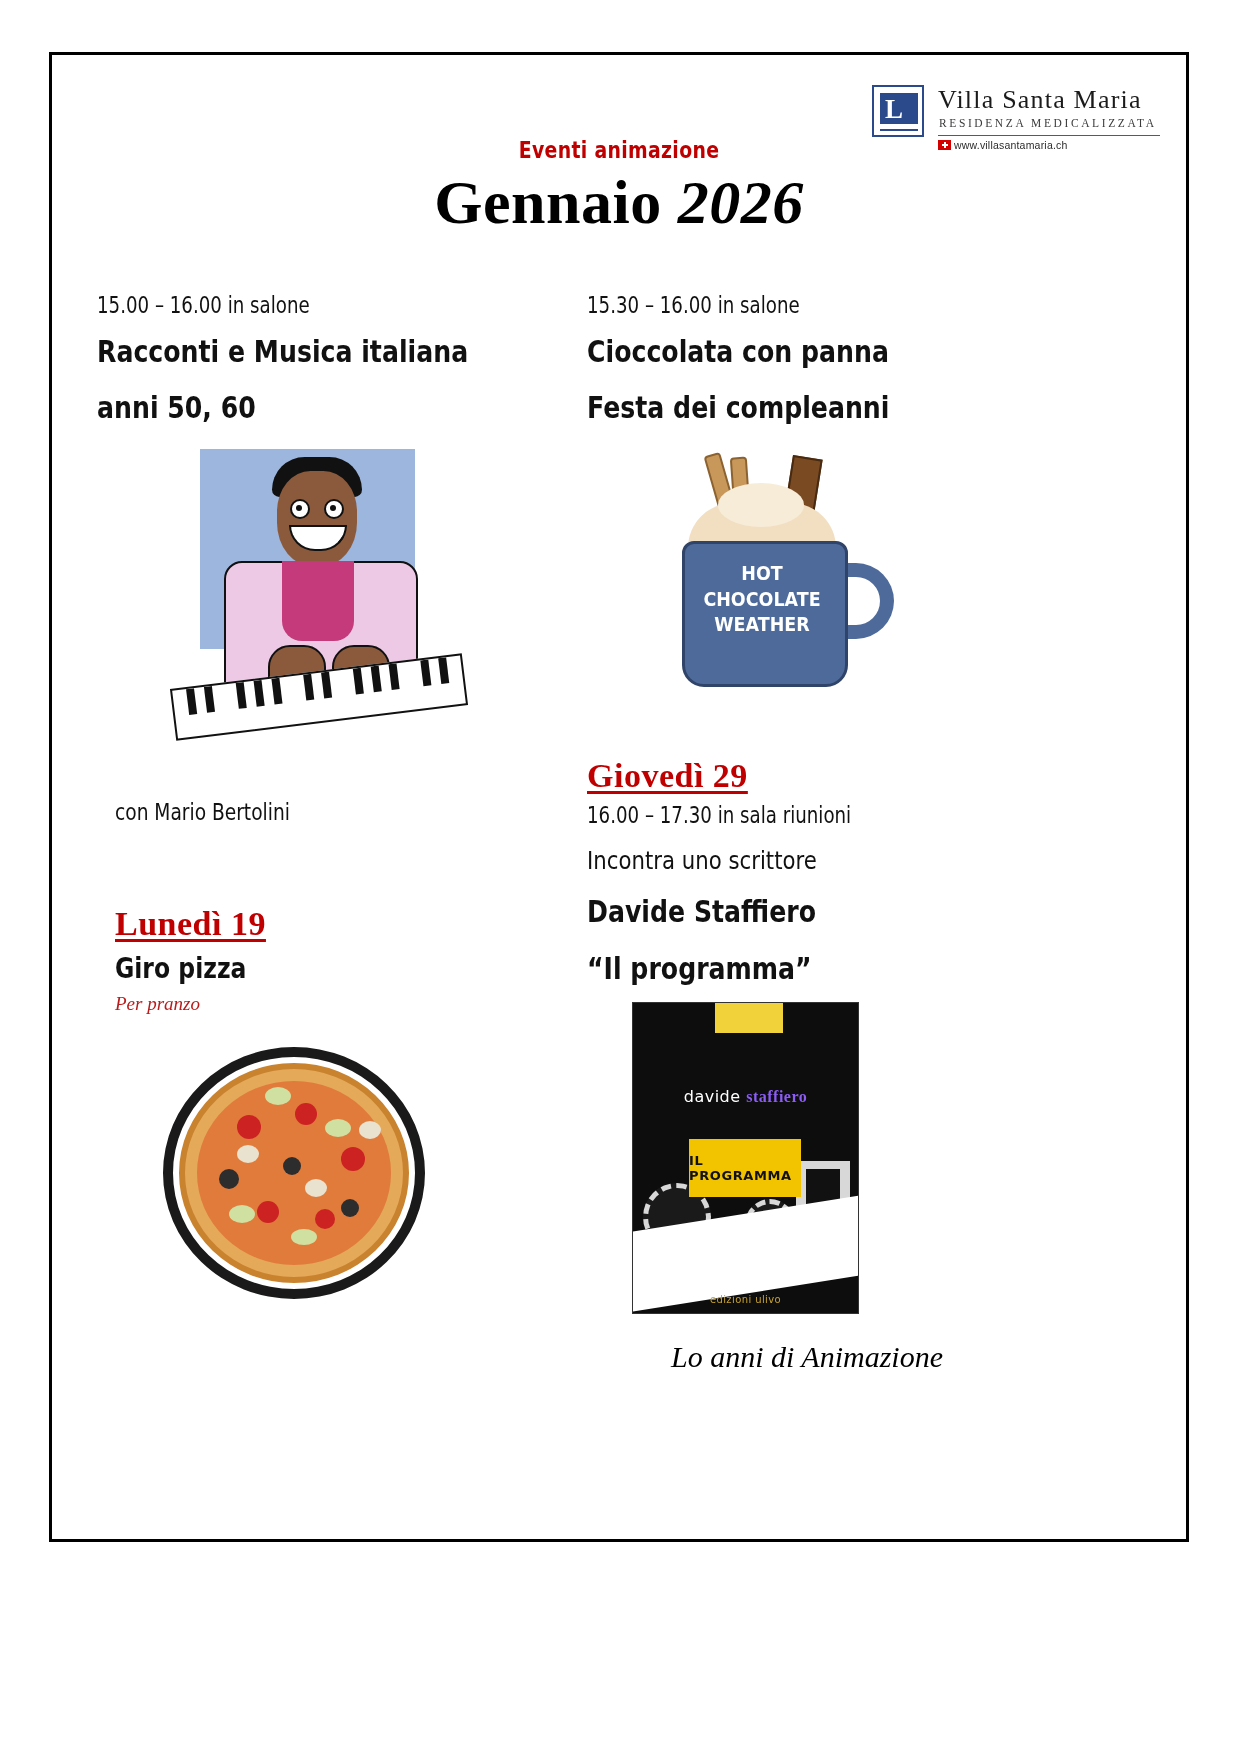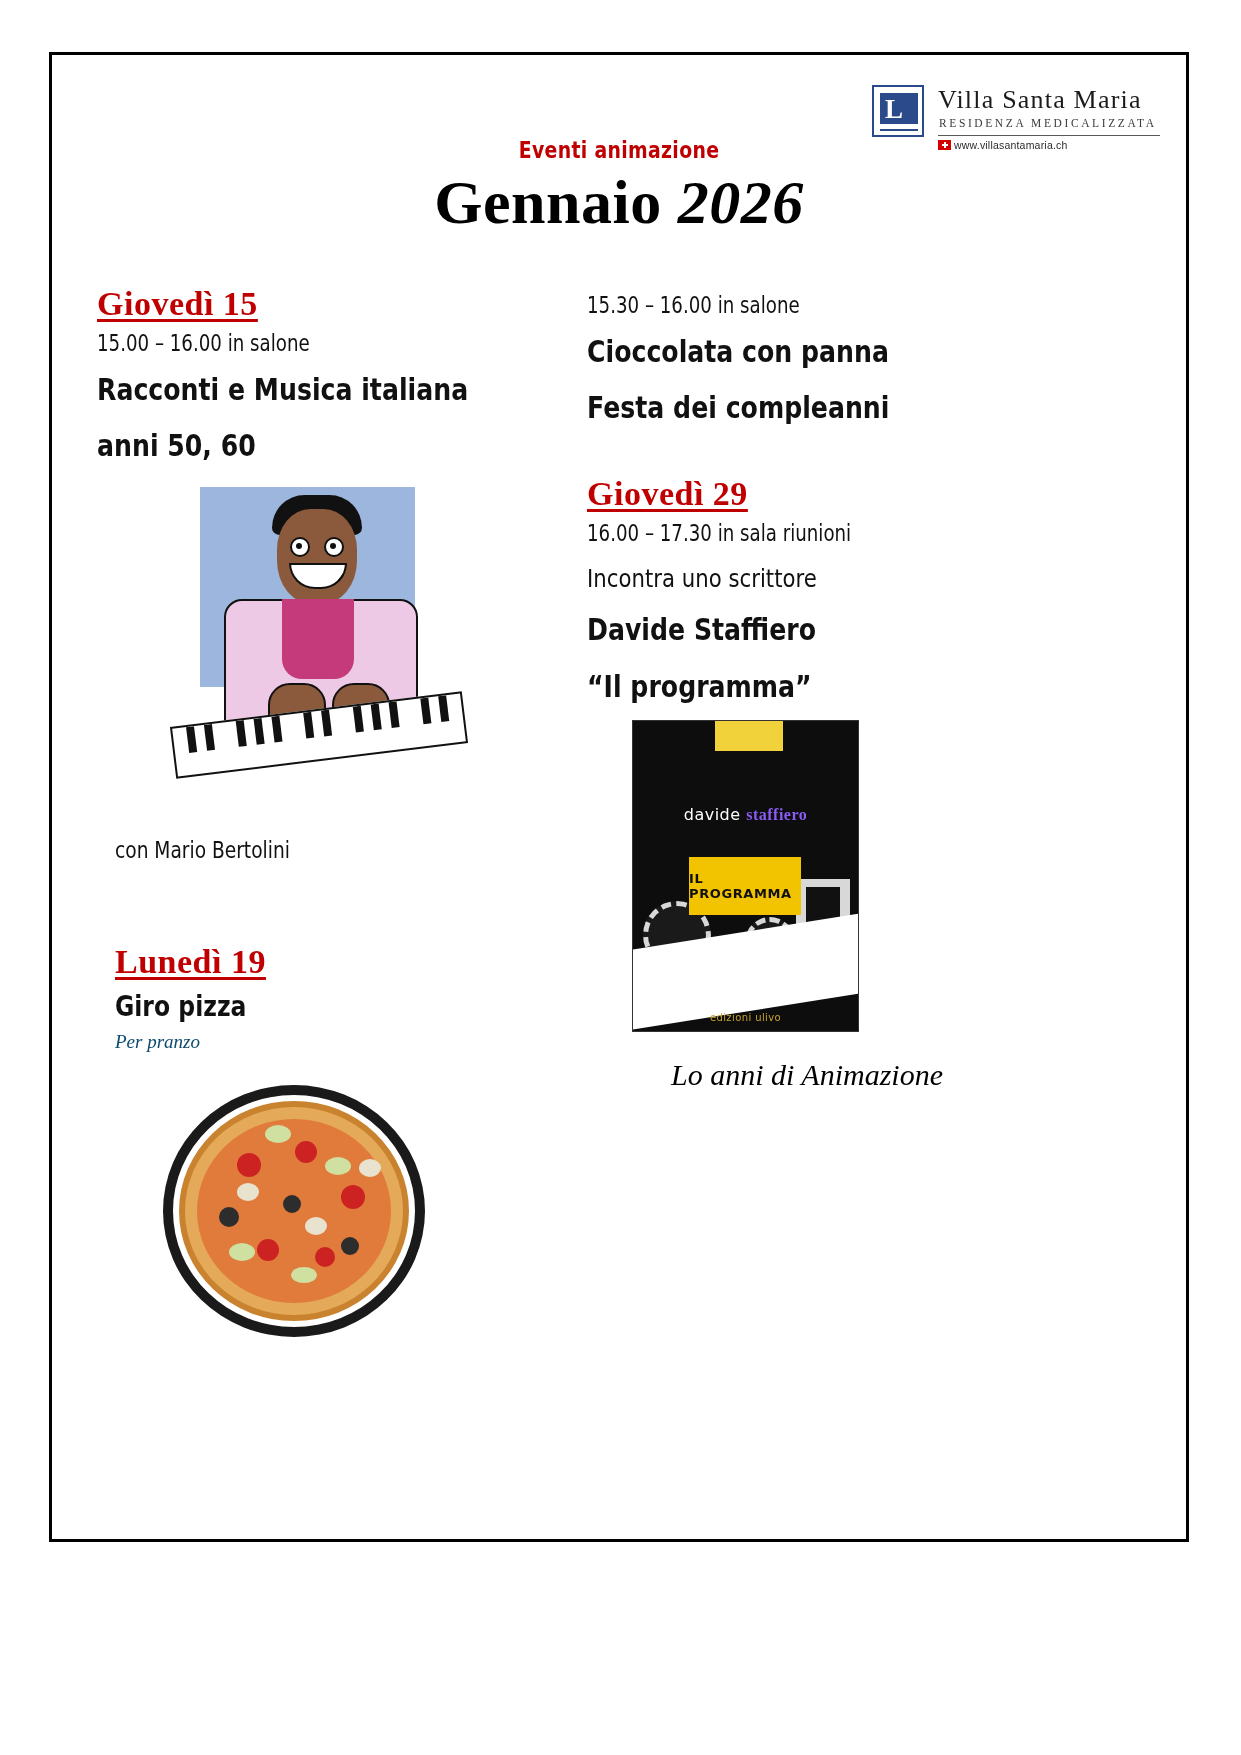--- a/index.html
+++ b/index.html
@@ -207,21 +207,21 @@
     font-size: 25px;
     color: #111;
     transform: scaleX(.85);
     transform-origin: left center;
     white-space: nowrap;
   }
   .italic-note {
     font-family: "Liberation Serif", serif;
     font-style: italic;
     font-size: 19px;
-    color: #0c4a6e;
+    color: #b91c1c;
   }
   .caption {
     font-family: "DejaVu Sans Condensed", "DejaVu Sans", sans-serif;
     font-size: 23px;
     color: #111;
     transform: scaleX(.9);
     transform-origin: left center;
   }
   .signature {
     font-family: "Liberation Serif", serif;
@@ -586,21 +586,20 @@
 
   <div class="kicker">Eventi animazione</div>
   <div class="main-title">
     <span>Gennaio</span>
     <span class="ital">2026</span>
   </div>
 
   <div class="col col-left">
 
     <div>
-      <div class="day">Giovedì 15</div>
       <div class="time">15.00 – 16.00 in salone</div>
       <div class="headline">Racconti e Musica italiana</div>
       <div class="headline">anni 50, 60</div>
 
       <div class="art art-piano">
         <div class="piano-bg"></div>
         <div class="hair"></div>
         <div class="head"></div>
         <div class="eye l"></div>
         <div class="eye r"></div>
@@ -656,20 +655,30 @@
     </div>
   </div>
 
   <div class="col col-right">
 
     <div>
       <div class="time">15.30 – 16.00 in salone</div>
       <div class="headline">Cioccolata con panna</div>
       <div class="headline">Festa dei compleanni</div>
 
+      <div class="art art-mug">
+        <div class="wafer a"></div>
+        <div class="wafer b"></div>
+        <div class="choc-bar"></div>
+        <div class="cream"></div>
+        <div class="cream2"></div>
+        <div class="mug-handle"></div>
+        <div class="mug-body"></div>
+        <div class="mug-text">HOT CHOCOLATE WEATHER</div>
+      </div>
     </div>
 
     <div style="margin-top:46px">
       <div class="day">Giovedì 29</div>
       <div class="time">16.00 – 17.30 in sala riunioni</div>
       <div class="plain" style="margin-top:18px">Incontra uno scrittore</div>
       <div class="headline" style="margin-top:16px">Davide Staffiero</div>
       <div class="headline" style="margin-top:14px">“Il programma”</div>
 
       <div class="art art-book">

